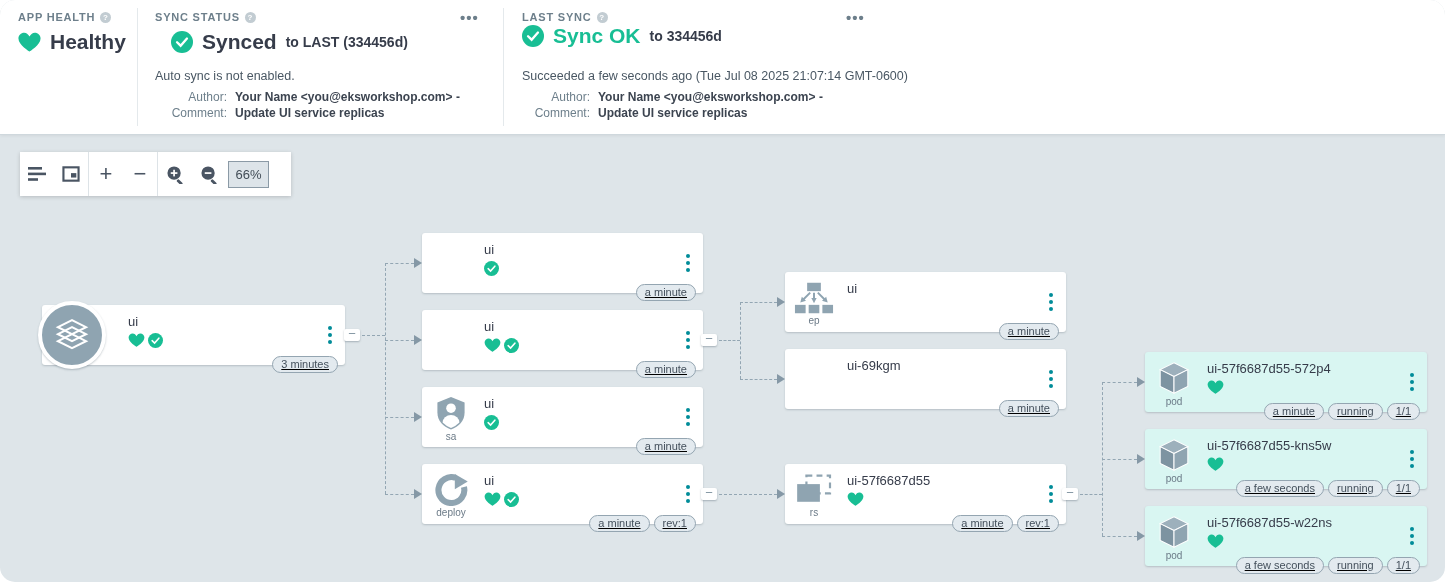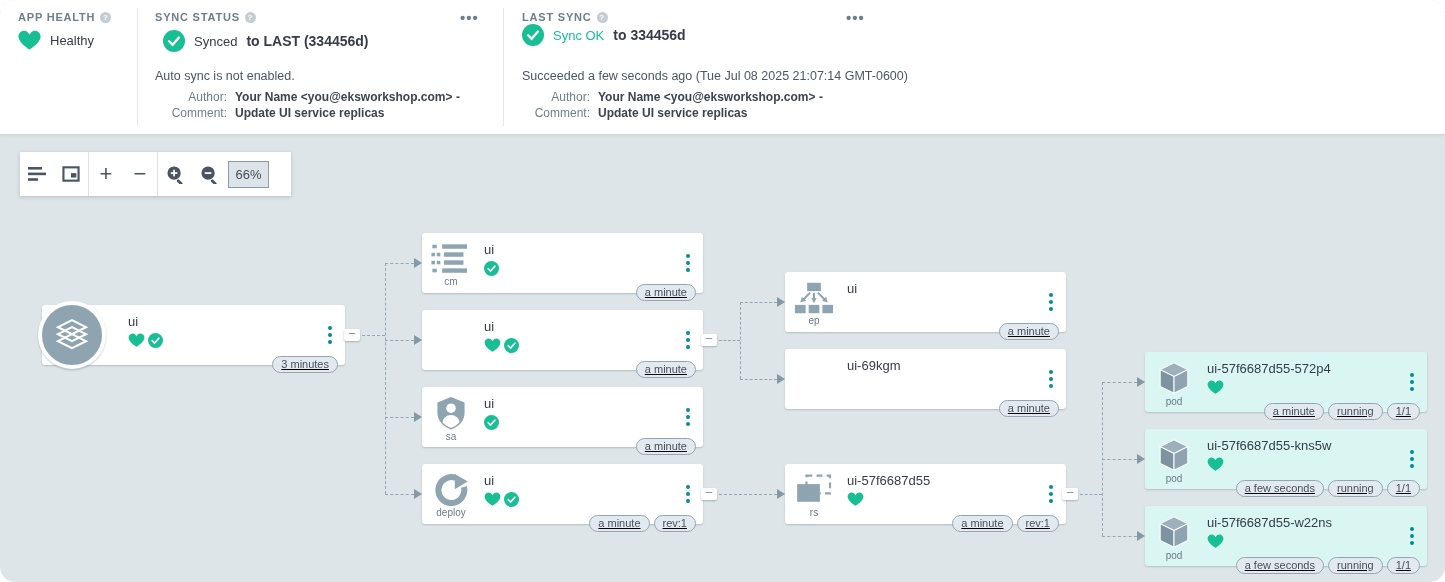--- a/index.html
+++ b/index.html
@@ -7,21 +7,21 @@
   .screen { position:relative; width:1445px; height:582px; background:#dee5e9; overflow:hidden;border-radius:15px; }
 
   
   .header { position:absolute; left:0; top:0; width:1445px; height:135px; background:#fff;
             border-bottom:1px solid #cfd8dd; box-shadow:0 1px 3px rgba(0,0,0,.06); z-index:5; }
   .hdr-divider { position:absolute; top:8px; bottom:8px; width:1px; background:#e4e9ec; }
   .panel-label { position:absolute; font-size:11px; font-weight:bold; letter-spacing:.8px; color:#6d7f8b; }
   .help-dot { display:inline-block; width:11px; height:11px; border-radius:50%; background:#c2ccd2; color:#fff;
               font-size:8px; line-height:11px; text-align:center; vertical-align:1px; margin-left:5px; font-weight:bold; }
   .status-row { position:absolute; display:flex; align-items:center; gap:9px; }
-  .status-big { font-size:13px; font-weight:normal; color:#363c4a; }
+  .status-big { font-size:21px; font-weight:bold; color:#363c4a; }
   .status-big.green { color:#18be94; }
   .status-rev { font-size:14px; font-weight:bold; color:#363c4a; }
   .hdr-note { position:absolute; font-size:12.5px; color:#495763;text-align:right; }
   .meta-row { position:absolute; display:flex; font-size:12px; }
   .meta-label { color:#6d7f8b; text-align:right; }
   .meta-value { color:#3c4450; font-weight:bold; margin-left:8px; white-space:nowrap; }
   .ellipsis-btn { position:absolute; color:#6d7f8b; font-size:15px; font-weight:bold; letter-spacing:1px;
                   cursor:pointer; line-height:10px; }
 
   
@@ -82,21 +82,21 @@
       <svg width="23" height="21" viewBox="0 0 32 30">
           <path d="M23.6 1c-3.4 0-6.3 2.7-7.6 5.6C14.7 3.7 11.8 1 8.4 1 3.8 1 .2 4.6.2 9.2c0 9.2 15.8 18.6 15.8 18.6S31.8 18.4 31.8 9.2C31.8 4.6 28.2 1 23.6 1z" fill="#18be94"></path>
         </svg>
       <span class="status-big">Healthy</span>
     </div>
 
     <div class="panel-label" style="left:155px; top:11px">
       <span>SYNC STATUS</span><span class="help-dot">?</span>
     </div>
     <div class="ellipsis-btn" style="left:460px; top:13px">•••</div>
-    <div class="status-row" style="left:163px; top:30px">
+    <div class="status-row" style="left:171px; top:30px">
       <svg width="22" height="22" viewBox="0 0 16 16">
           <circle cx="8" cy="8" r="8" fill="#18be94"></circle>
           <path d="M4.4 8.2 L7 10.7 L11.6 5.5" stroke="#fff" stroke-width="1.7" fill="none" stroke-linecap="round"></path>
         </svg>
       <span class="status-big">Synced</span>
       <span class="status-rev">to LAST (334456d)</span>
     </div>
     <div class="hdr-note" style="left:155px; top:69px">Auto sync is not enabled.</div>
     <div class="meta-row" style="left:155px; top:90px">
       <span class="meta-label" style="width:72px">Author:</span>
@@ -226,35 +226,20 @@
   </div>
   <div class="app-circle">
     <svg width="42" height="42" viewBox="0 0 48 48">
         <path d="M8 15 L24 7 L40 15 L24 23 Z" fill="none" stroke="#fff" stroke-width="2.4"></path>
         <path d="M8 23 L24 15 L40 23 L24 31 Z" fill="none" stroke="#fff" stroke-width="2.4"></path>
         <path d="M8 31 L24 23 L40 31 L24 39 Z" fill="none" stroke="#fff" stroke-width="2.4"></path>
       </svg>
   </div>
 
   <div class="node" style="left:422px; top:233px">
-    <div class="node-iconwrap">
-      <svg width="40" height="32" viewBox="0 0 44 36">
-          <rect x="1" y="2" width="5" height="4" fill="#8fa4b1"></rect>
-          <rect x="12" y="1.5" width="28" height="5" fill="#8fa4b1"></rect>
-          <rect x="0" y="11" width="4" height="4" fill="#8fa4b1"></rect>
-          <rect x="6" y="11" width="4" height="4" fill="#8fa4b1"></rect>
-          <rect x="14" y="10.5" width="22" height="5" fill="#8fa4b1"></rect>
-          <rect x="0" y="20" width="4" height="4" fill="#8fa4b1"></rect>
-          <rect x="6" y="20" width="4" height="4" fill="#8fa4b1"></rect>
-          <rect x="14" y="19.5" width="22" height="5" fill="#8fa4b1"></rect>
-          <rect x="1" y="29" width="5" height="4" fill="#8fa4b1"></rect>
-          <rect x="12" y="28.5" width="28" height="5" fill="#8fa4b1"></rect>
-        </svg>
-      <div class="kind">cm</div>
-    </div>
     <div class="node-title">ui</div>
     <div class="node-status">
       <svg width="15" height="15" viewBox="0 0 16 16">
           <circle cx="8" cy="8" r="8" fill="#18be94"></circle>
           <path d="M4.4 8.2 L7 10.7 L11.6 5.5" stroke="#fff" stroke-width="1.7" fill="none" stroke-linecap="round"></path>
         </svg>
     </div>
     <div class="kebab">
         <i></i>
         <i></i>

